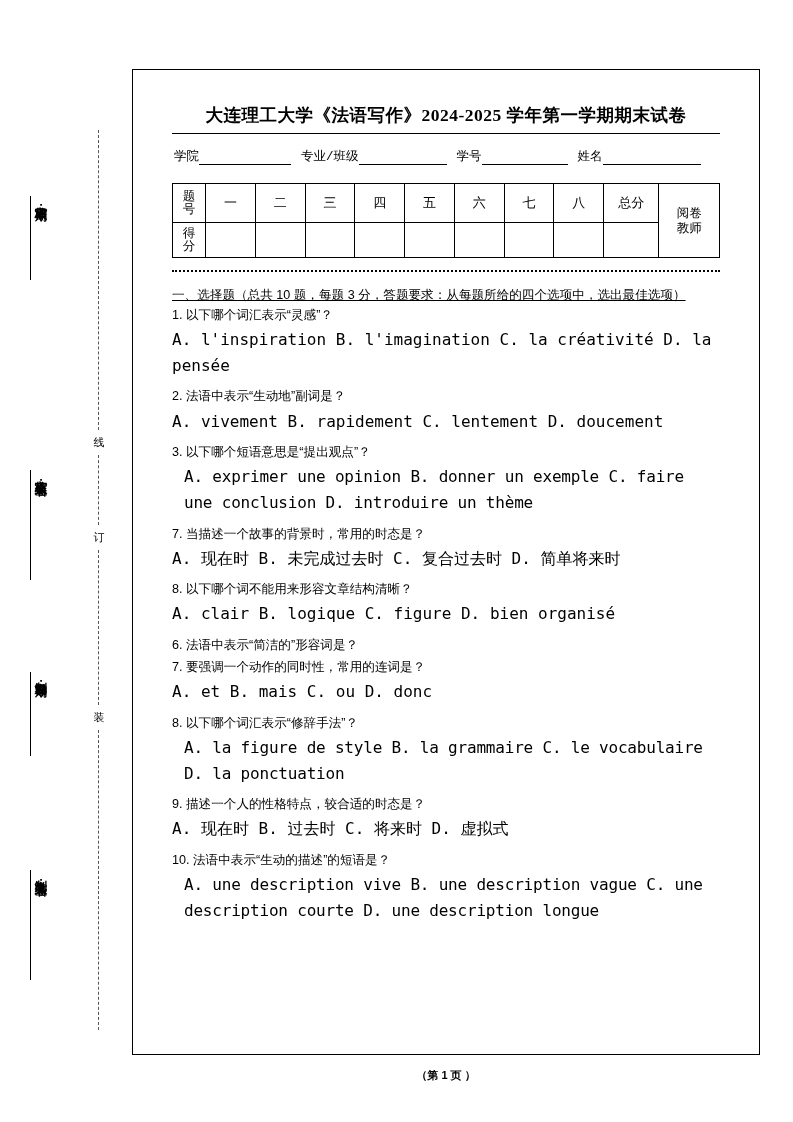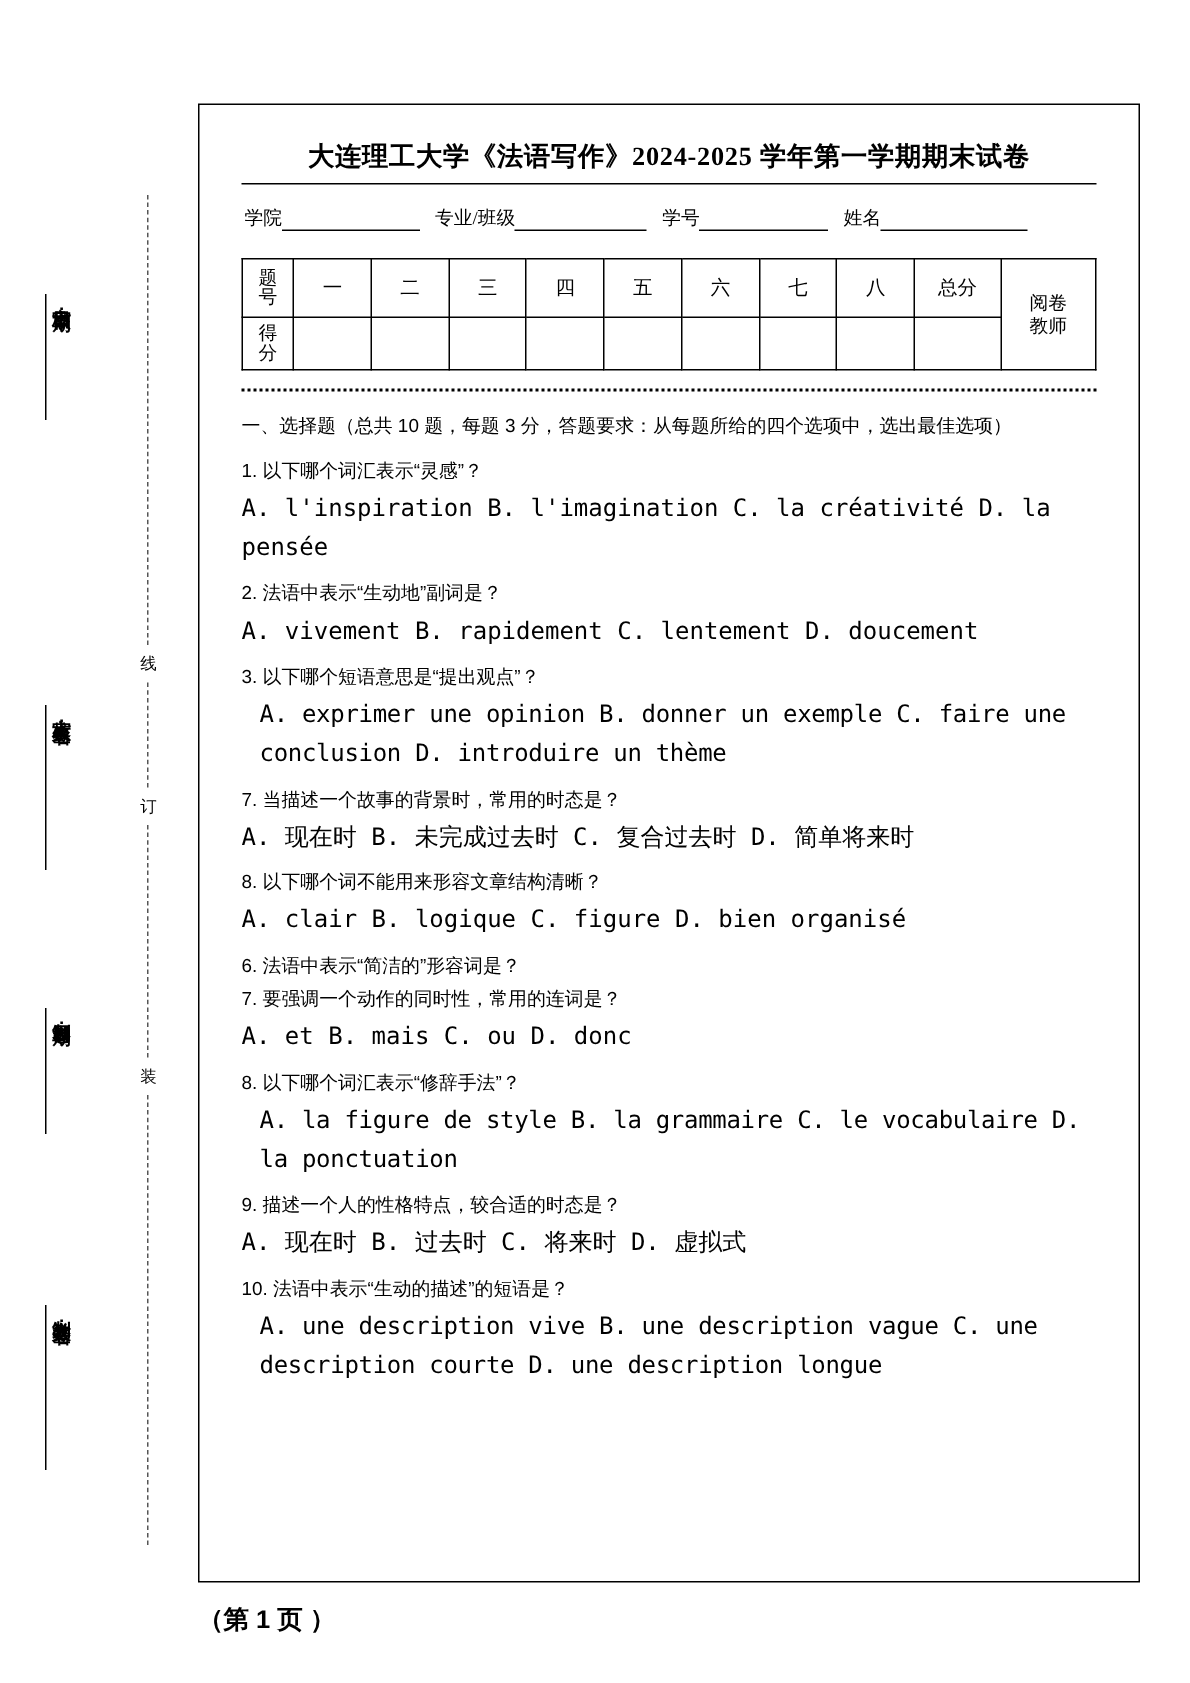--- a/index.html
+++ b/index.html
@@ -61,21 +61,21 @@
 
   
   .exam-box {
     position: absolute;
     left: 132px;
     top: 69px;
     width: 628px;
     height: 986px;
     border: 1px solid #000;
     box-sizing: border-box;
-    padding: 0;
+    padding: 11px;
   }
 
   .title {
     text-align: center;
     font-family: "Liberation Serif", serif;
     font-weight: bold;
     font-size: 17.5px;
     letter-spacing: 0.5px;
     margin-top: 22px;
     margin-bottom: 0;
@@ -85,21 +85,21 @@
     margin: 6px 28px 0 28px;
     border-bottom: 1.6px solid #000;
   }
 
   
   .info-row {
     display: flex;
     align-items: center;
     margin: 14px 30px 0 30px;
     font-size: 12.5px;
-    font-family: Liberation Serif, serif;
+    font-family: Liberation Mono, monospace;
   }
   .info-item { display: flex; align-items: flex-end; }
   .info-label { white-space: nowrap; font-size: 12.5px; }
   .info-blank {
     border-bottom: 1px solid #000;
     height: 14px;
   }
   .b1 { width: 92px; }
   .b2 { width: 88px; }
   .b3 { width: 86px; }
@@ -138,44 +138,45 @@
   }
 
   
   .body {
     margin: 13px 28px 0 28px;
     font-family: "Liberation Sans", sans-serif;
     font-size: 12.6px;
     line-height: 1.55;
   }
   .sec-head {
-    margin-bottom: 10px;
     line-height: 1.6;
+    text-decoration: underline;
   }
   .q {
     margin-bottom: 2px;
     line-height: 1.6;
   }
   .opts {
     margin-bottom: 8px;
     line-height: 1.6;
     font-family: "DejaVu Sans Mono", monospace;
     font-size: 16px;
     letter-spacing: 0px;
   }
   .opts.tight { letter-spacing: -0.2px; margin-left: 12px; }
 
   .footer {
     position: absolute;
     left: 132px;
     top: 1068px;
     width: 628px;
+    text-align: center;
     font-family: "Liberation Sans", sans-serif;
     font-weight: bold;
-    font-size: 17px;
+    font-size: 11px;
   }
 </style>
 </head>
 <body>
 
 <div class="left-margin">
   <div class="vtext" style="top:196px; left:32px;">审核日期:</div>
   <div class="vline-underline" style="left:30px; top:196px; height:84px;"></div>
 
   <div class="vtext" style="top:470px; left:32px;">审核人签名:</div>

